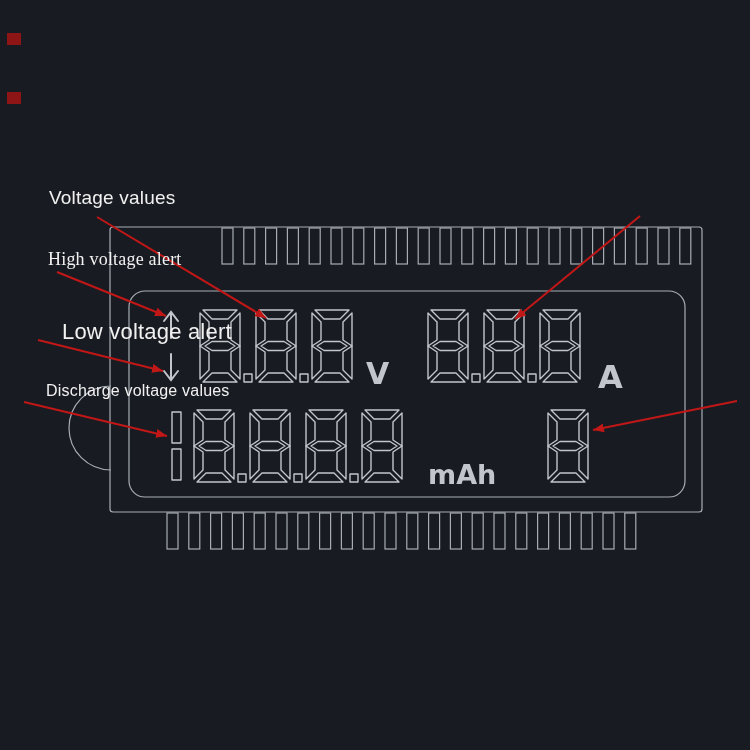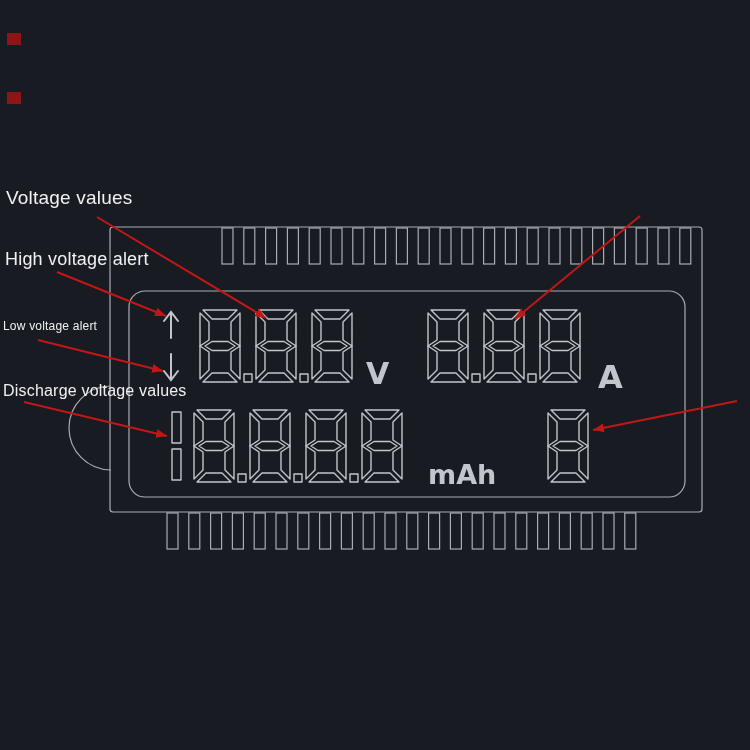--- a/index.html
+++ b/index.html
@@ -9,25 +9,26 @@
     position:relative;
     overflow:hidden;
     font-family:"Liberation Sans", sans-serif;
   }
   .canvas{position:absolute;inset:0;}
   .label{
     position:absolute;
     color:#f1f1f1;
     white-space:nowrap;
     letter-spacing:0.2px;
+    margin-left:43px;
   }
   #lab-voltage {left:6px;  top:187px; font-size:19px;}
   #lab-current {left:628px; top:193px; font-size:17px;}
-  #lab-high    {left:5px;  top:249px; font-size:18px;}
-  #lab-low     {left:3px;  top:319px; font-size:12px;}
+  #lab-high    {left:5px;  top:249px; font-size:18px;font-family:Liberation Serif, serif;}
+  #lab-low     {left:19px;  top:319px; font-size:22px;}
   #lab-capacity{left:3px;  top:382px; font-size:16px;}
   #lab-storing {left:588px; top:384px; font-size:16px;}
   .red-square{position:absolute;width:14px;height:12px;background:#8e1515;}
   #rs1{left:7px;top:33px;}
   #rs2{left:7px;top:92px;}
   svg{position:absolute;left:0;top:0;}
 </style>
 </head>
 <body>
 

